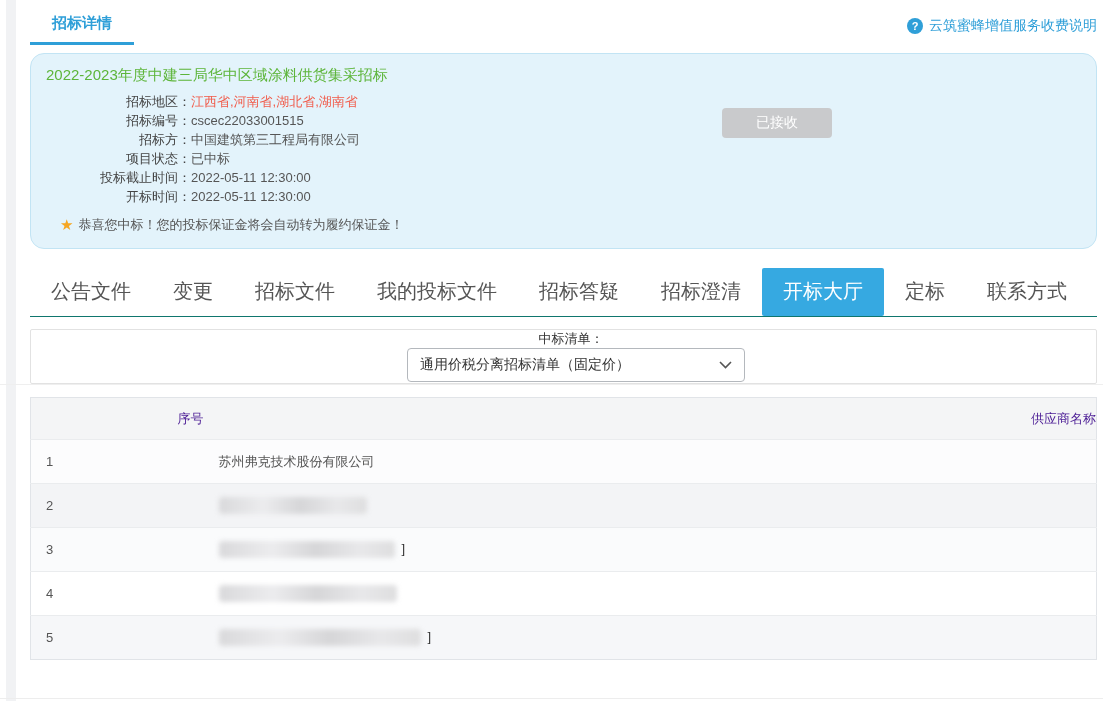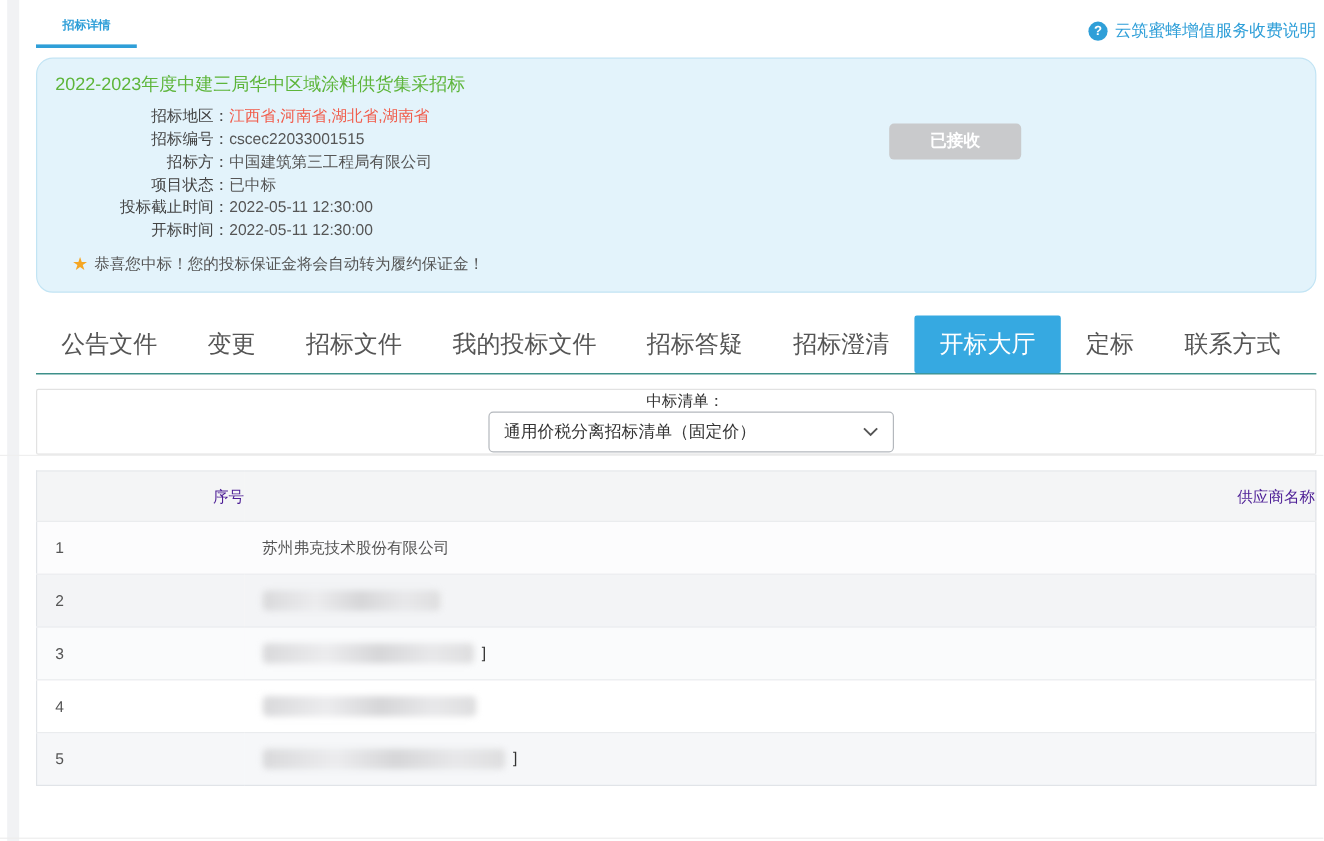--- a/index.html
+++ b/index.html
@@ -7,36 +7,36 @@
     font-family:"Liberation Sans","DejaVu Sans",sans-serif; }
   body { position:relative; }
 
   .left-strip { position:absolute; left:6px; top:0; width:10px; height:100%;
     background:#f1f2f4; }
 
   .content { position:absolute; left:30px; top:0; width:1067px; }
 
   
   .header { display:flex; justify-content:space-between; align-items:flex-start; }
-  .page-tab { display:inline-block; padding:14px 22px 9px; font-size:10px; font-weight:bold;
+  .page-tab { display:inline-block; padding:14px 22px 9px; font-size:15px; font-weight:bold;
     color:#2f9fd8; border-bottom:3px solid #2f9fd8; cursor:pointer; }
   .help-link { margin-top:17px; display:flex; align-items:center; gap:6px;
     font-size:14px; color:#2f9fd8; cursor:pointer; }
   .q-icon { width:16px; height:16px; border-radius:50%; background:#2f9fd8; color:#fff;
     font-size:11px; font-weight:bold; display:flex; align-items:center; justify-content:center; }
 
   
   .notice { position:relative; margin-top:8px; background:#e3f3fb; border:1px solid #c2e4f4;
     border-radius:14px; padding:10px 0 14px 15px; }
   .notice-title { color:#5db53a; font-size:15px; margin:2px 0 7px; }
   .n-line { font-size:13px; line-height:19px; color:#555; }
   .n-label { display:inline-block; width:145px; text-align:right; color:#444; }
   .n-red { color:#f15b4a; }
-  .accepted-btn { position:absolute; left:710px; top:54px; width:110px; height:30px;
-    background:#c9cacc; color:#fff; border:none; border-radius:4px; font-size:14px; cursor:default;font-weight:bold; }
+  .accepted-btn { position:absolute; left:691px; top:54px; width:110px; height:30px;
+    background:#c9cacc; color:#fff; border:none; border-radius:4px; font-size:14px; cursor:default; }
   .congrats { margin-top:10px; font-size:13px; color:#555; display:flex; align-items:center; }
   .star { color:#f5a623; font-size:15px; margin:0 5px 0 14px; }
 
   
   .tabs { margin-top:19px; display:flex; border-bottom:1px solid #0f766e; font-size:20px; color:#555; }
   .tab { padding:10px 21px 11px; cursor:pointer; white-space:nowrap; }
   .tab.active { background:#36a9e1; color:#fff; border-radius:2px; }
 
   
   .filter-row { margin-top:12px; border:1px solid #e2e2e2; border-radius:2px; height:55px;

